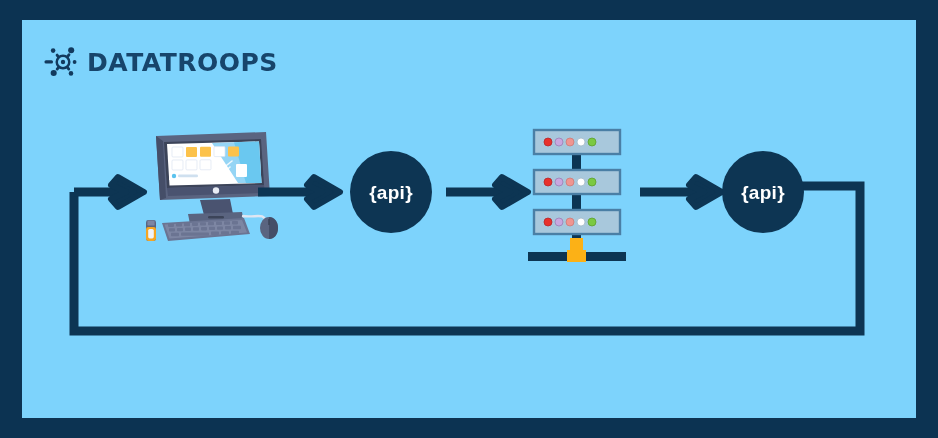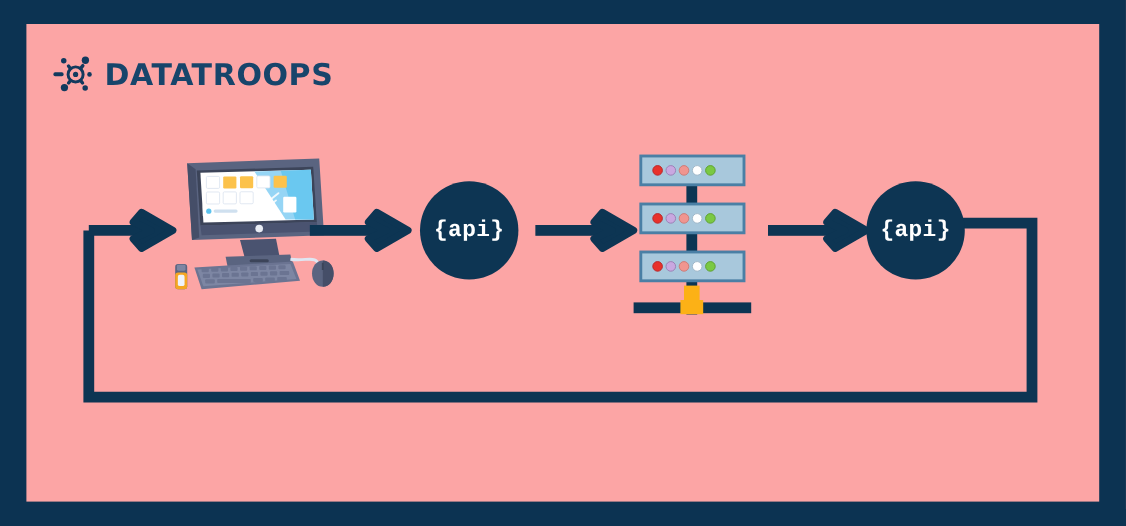--- a/index.html
+++ b/index.html
@@ -21,21 +21,21 @@
     height: 438px;
     background: #0c3352;
     box-sizing: border-box;
   }
   .canvas {
     position: absolute;
     left: 22px;
     top: 20px;
     width: 894px;
     height: 398px;
-    background: #fca5a5;
+    background: #7dd3fc;
     box-sizing: border-box;
     padding-left: 32px;
   }
 
   
   .logo {
     position: absolute;
     left: 22px;
     top: 22px;
     height: 40px;
@@ -75,21 +75,21 @@
     width: 82px;
     height: 82px;
     border-radius: 50%;
     background: #0d3553;
     display: flex;
     align-items: center;
     justify-content: center;
   }
   .api-label {
     color: #ffffff;
-    font-family: Liberation Mono, monospace;
+    font-family: Liberation Sans, sans-serif;
     font-size: 19px;
     font-weight: bold;
     letter-spacing: 0.3px;
     line-height: 1;
   }
 
   
   .computer { width: 150px; height: 116px; }
   .computer svg { display: block; }
 

